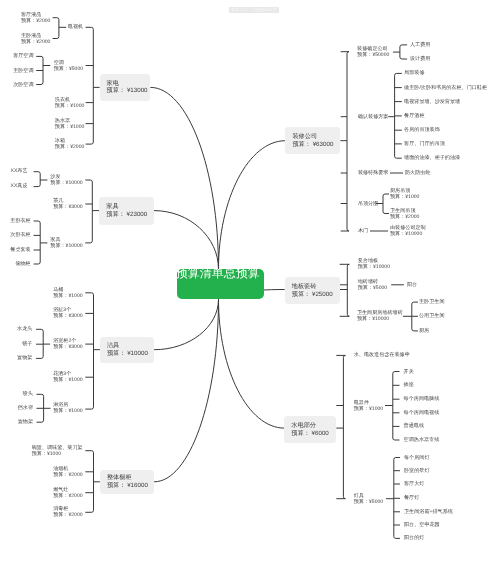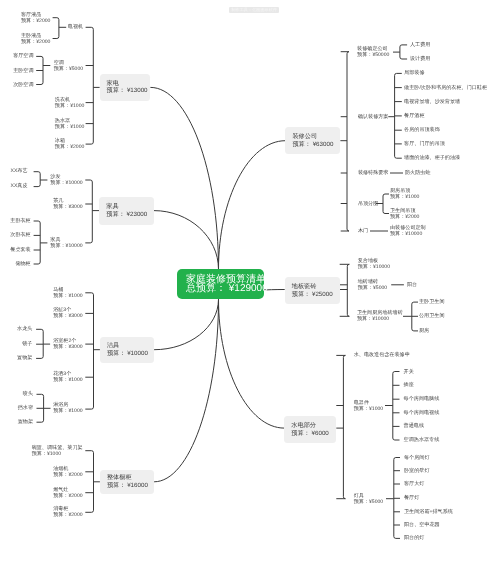--- a/index.html
+++ b/index.html
@@ -12,22 +12,22 @@
   #labels{position:absolute;left:0;top:0;width:503px;height:571px;}
   .lbl{position:absolute;white-space:nowrap;color:#444;font-size:5.1px;
        line-height:6.1px;}
   .lbl{transform:translateY(-50%);}
 
   .box{position:absolute;background:#efefef;border-radius:3.5px;
        color:#3a3a3a;font-size:6.2px;line-height:7.6px;
        white-space:nowrap;display:flex;flex-direction:column;
        justify-content:center;padding-left:7px;box-sizing:border-box;}
   .root{position:absolute;background:#22b14c;border-radius:5px;
-        color:#fff;font-size:10px;line-height:9.6px;white-space:nowrap;
-        display:flex;flex-direction:column;justify-content:center;
+        color:#fff;font-size:12px;line-height:9.6px;white-space:nowrap;
+        display:flex;flex-direction:row;justify-content:center;
         padding-left:9px;box-sizing:border-box;}
   .wm{position:absolute;background:#e8e8e8;color:#f6f6f6;font-size:4.0px;
       padding:0.4px 2.4px;border-radius:1px;letter-spacing:.15px;line-height:4.8px;
       white-space:nowrap;}
 </style>
 </head>
 <body>
 
 <div id="stage">
 <svg id="wires" viewBox="0 0 503 571">

